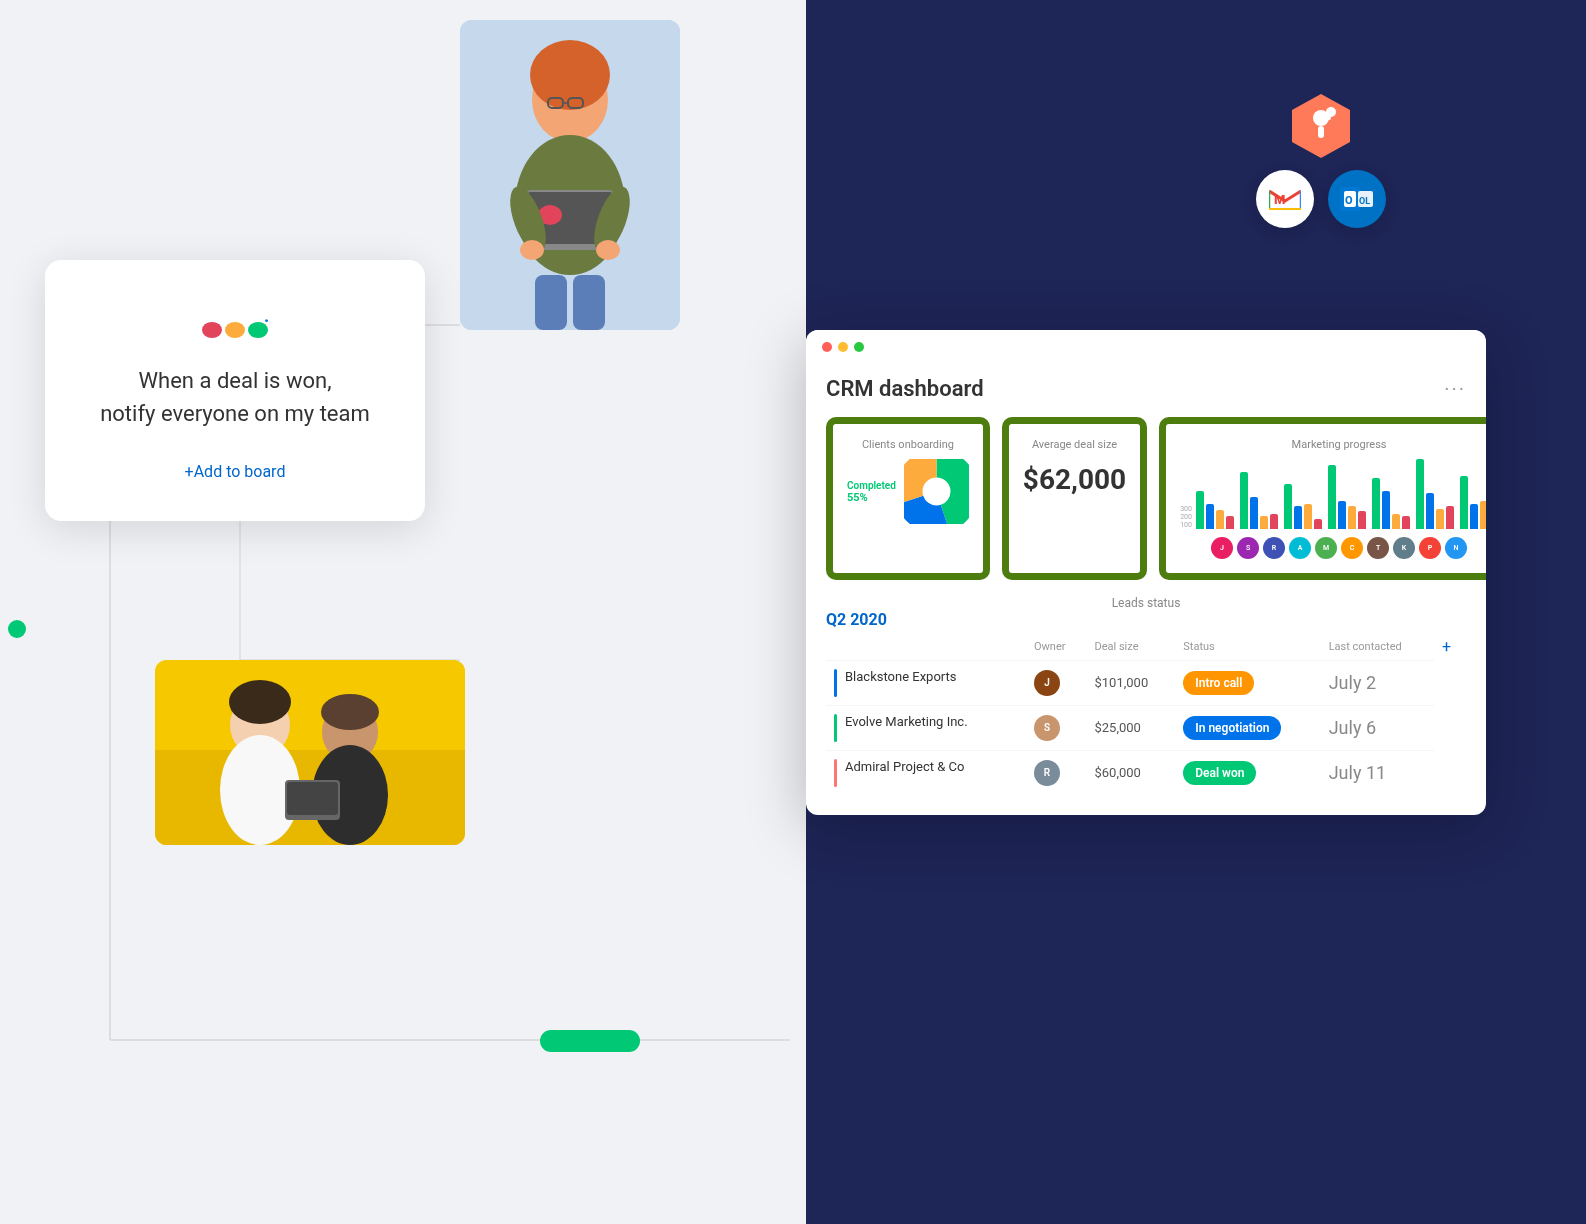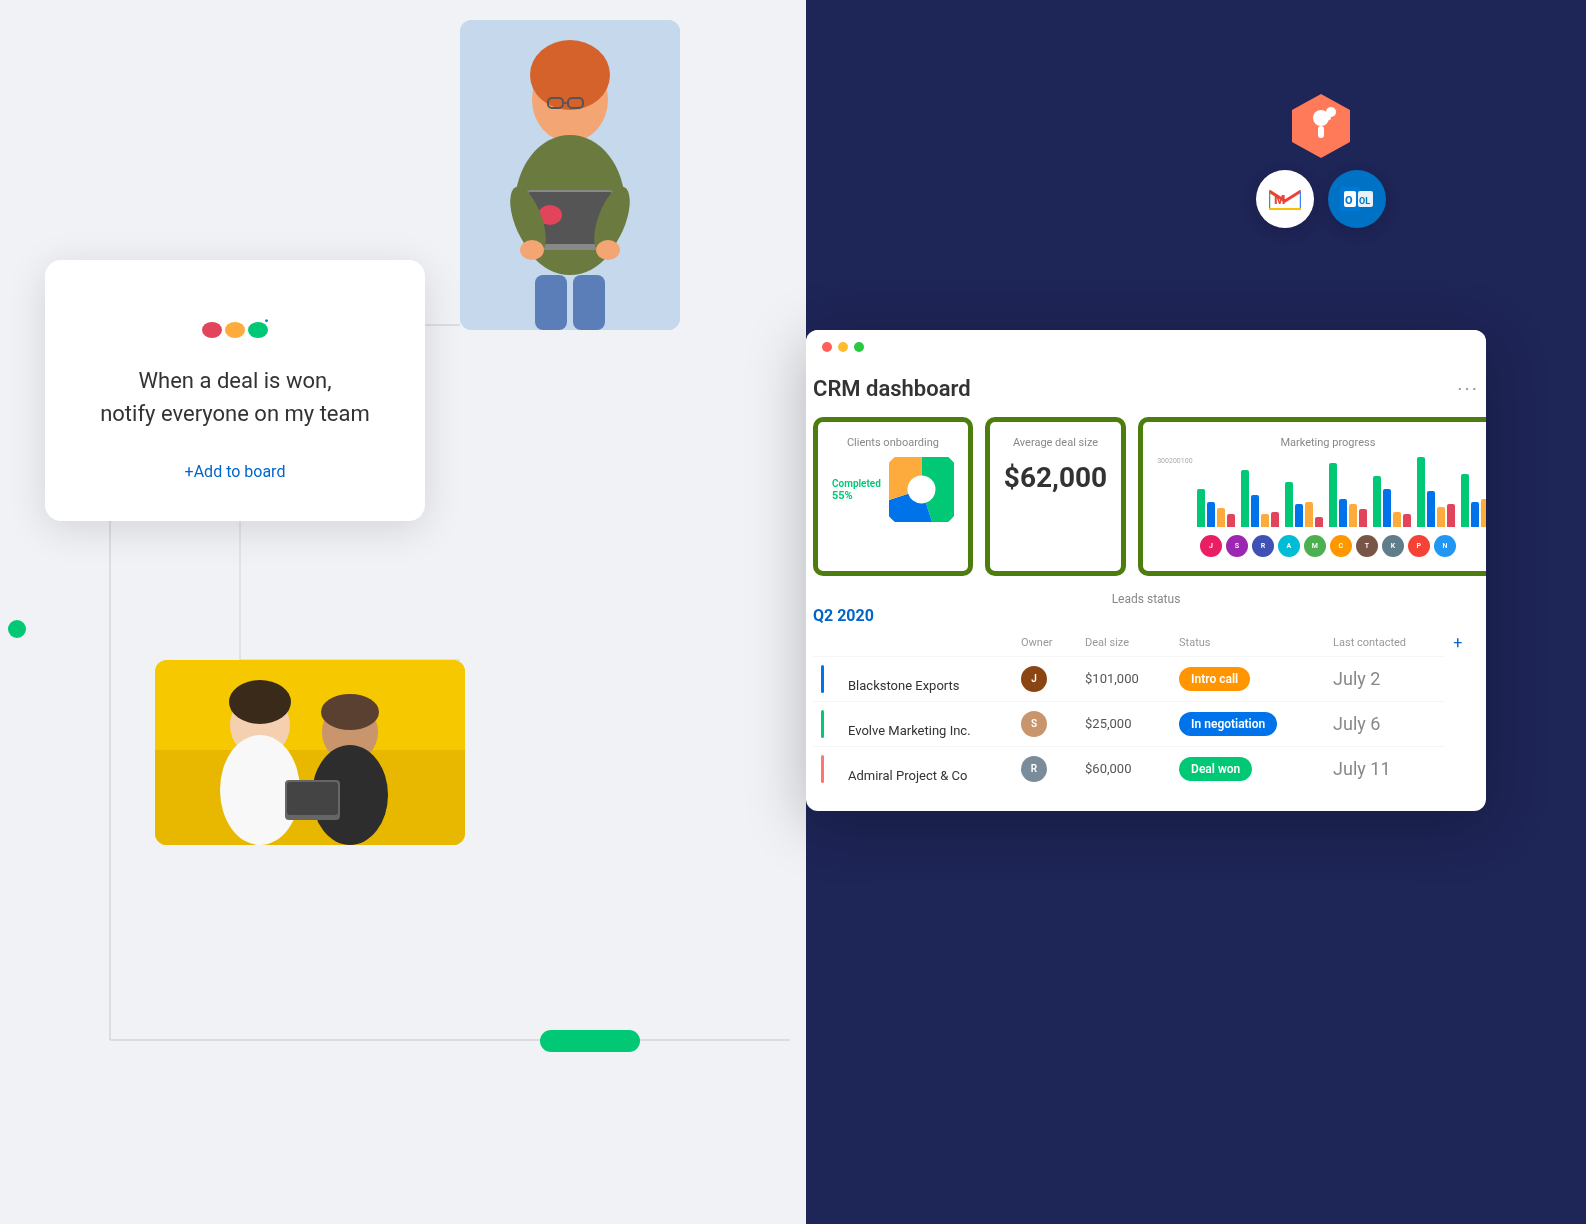--- a/index.html
+++ b/index.html
@@ -95,21 +95,21 @@
     }
 
     .window-dot {
       width: 10px;
       height: 10px;
       border-radius: 50%;
       background: #e0e0e0;
     }
 
     .crm-content {
-      padding: 16px 7px 20px;
+      padding: 16px 20px 20px;
     }
 
     .crm-header {
       display: flex;
       justify-content: space-between;
       align-items: center;
       margin-bottom: 16px;
     }
 
     .crm-title {
@@ -126,21 +126,21 @@
 
     
     .stats-row {
       display: flex;
       gap: 12px;
       margin-bottom: 16px;
     }
 
     .stat-card {
       flex: 1;
-      border: 5px solid #4d7c0f;
+      border: 7px solid #4d7c0f;
       border-radius: 10px;
       padding: 14px;
     }
 
     .stat-label {
       font-size: 11px;
       color: #888;
       margin-bottom: 8px;
       text-align: center;
     }
@@ -216,22 +216,22 @@
     }
 
     .leads-table td {
       padding: 8px 8px;
       border-top: 1px solid #f5f5f5;
       vertical-align: middle;
     }
 
     .company-cell {
       display: flex;
-      align-items: flex-end;
-      gap: 24px;
+      align-items: flex-start;
+      gap: 8px;
     }
 
     .company-bar {
       width: 3px;
       height: 28px;
       border-radius: 2px;
     }
 
     .company-name {
       font-size: 13px;
@@ -347,20 +347,21 @@
 
     
     .bar-chart-wrapper {
       display: flex;
       align-items: flex-end;
       gap: 0;
     }
 
     .bar-ylabels {
       display: flex;
+      flex-direction: column;
       justify-content: flex-end;
       height: 70px;
       margin-right: 4px;
       font-size: 7px;
       color: #aaa;
       text-align: right;
     }
 
     .bar-groups-container {
       display: flex;

